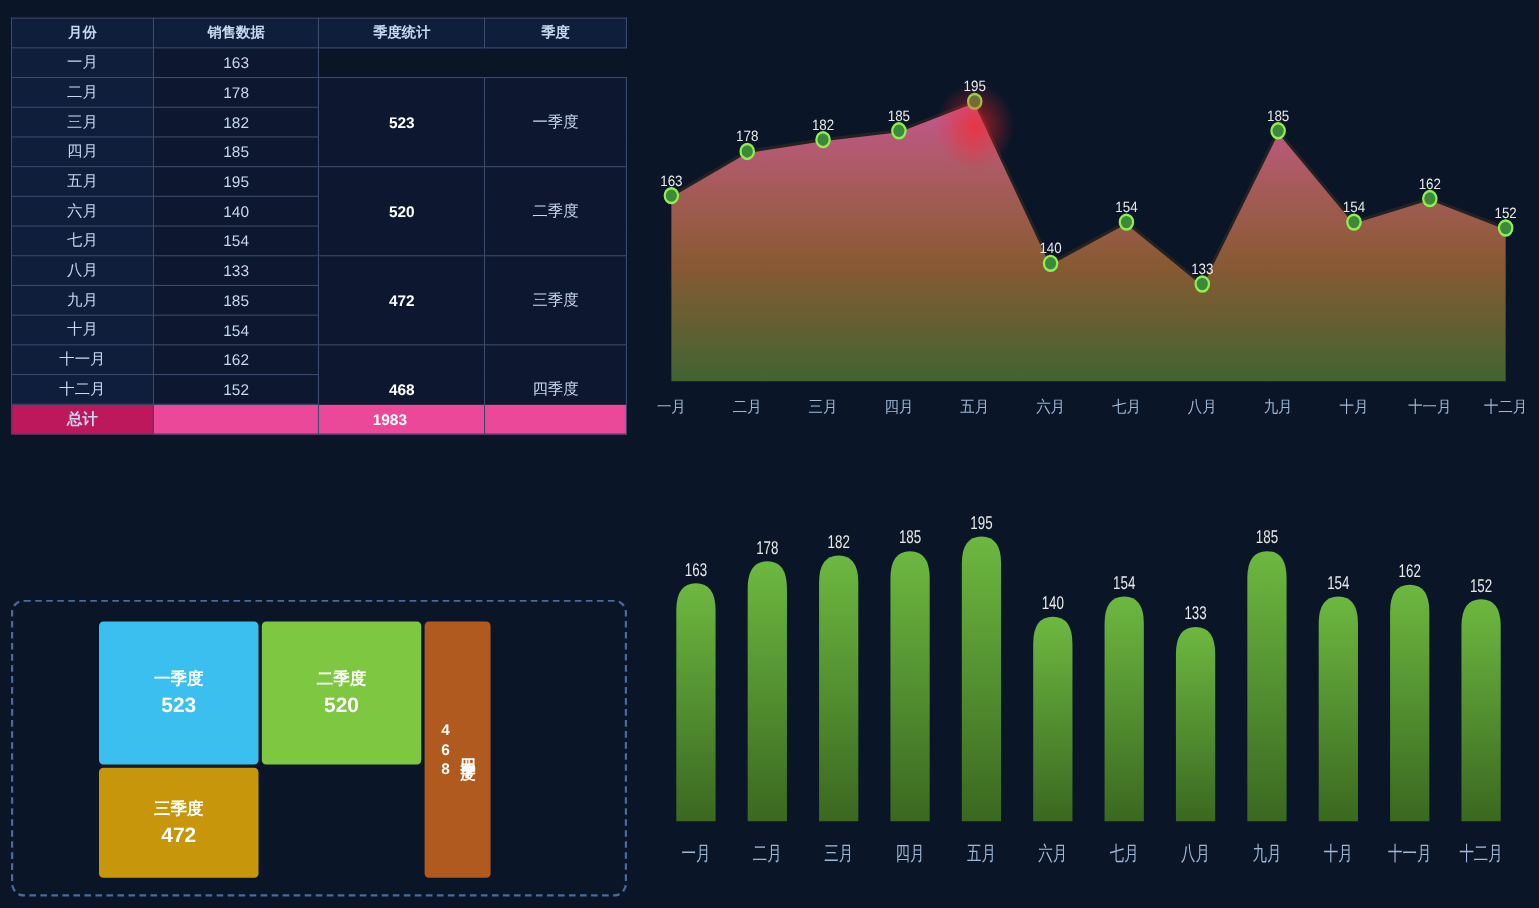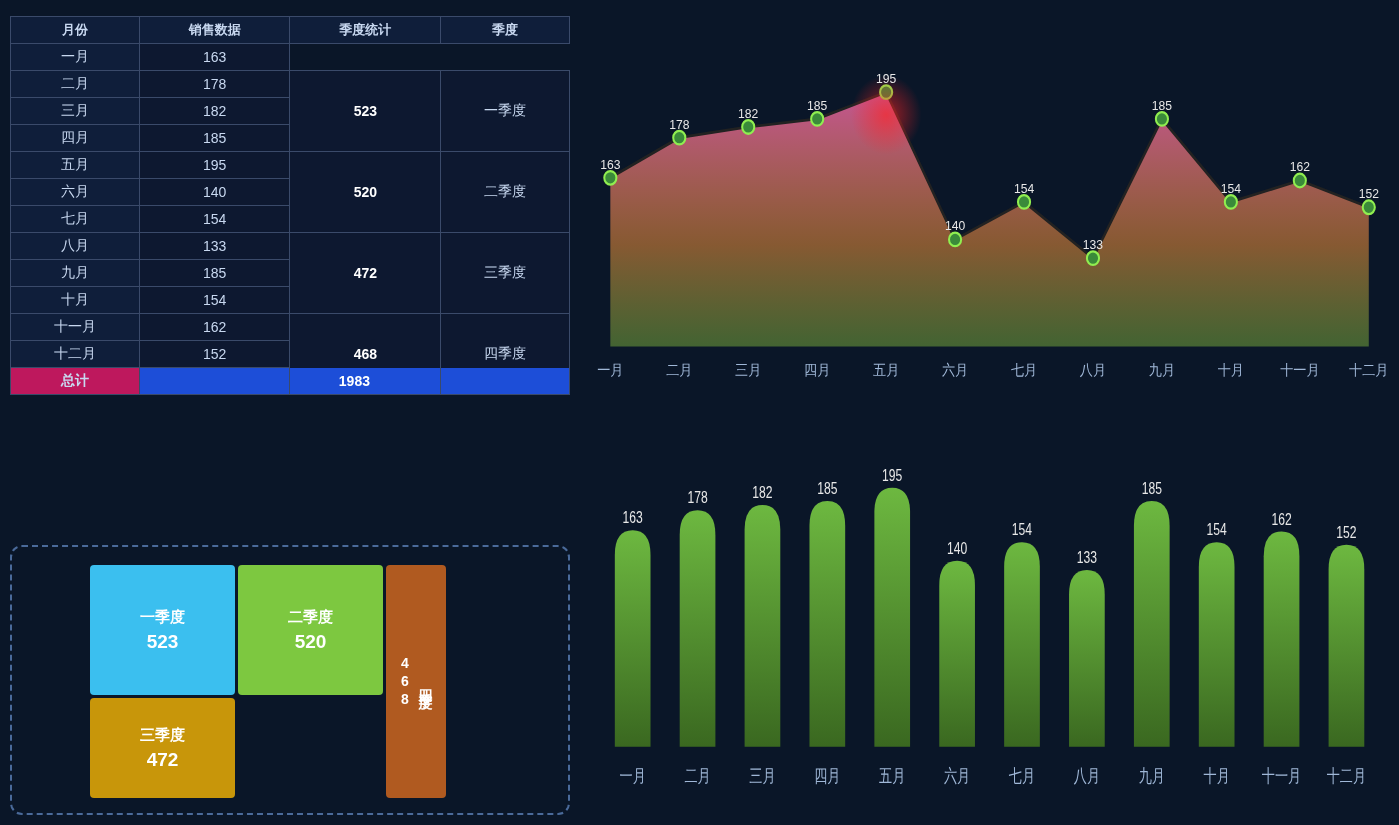--- a/index.html
+++ b/index.html
@@ -82,21 +82,21 @@
       background-color: #0d1830;
       color: #c8d8f0;
     }
 
     .data-table td.total-label {
       background-color: #be185d;
       font-weight: bold;
     }
 
     .data-table td.total-value {
-      background-color: #1d4ed8;
+      background-color: #ec4899;
       font-weight: bold;
       color: #fff;
     }
 
     
     .waffle-section {
       height: 270px;
       border: 2px dashed #4a6a9a;
       border-radius: 12px;
       padding: 10px;

